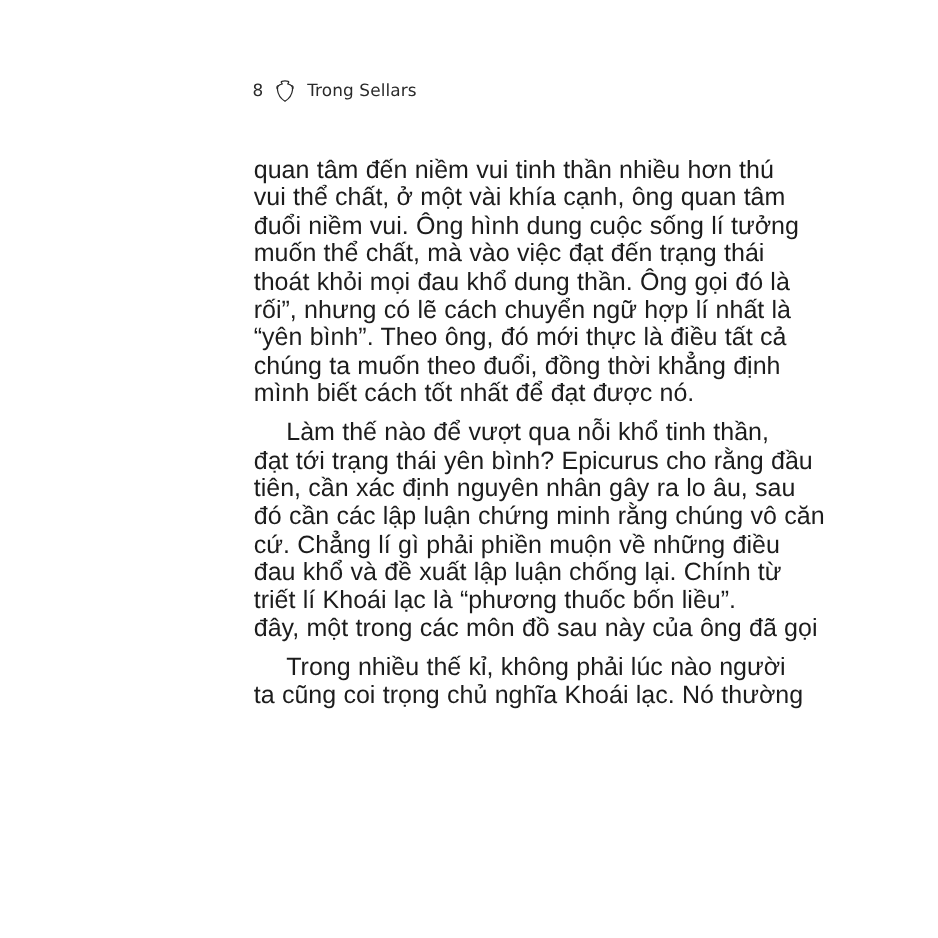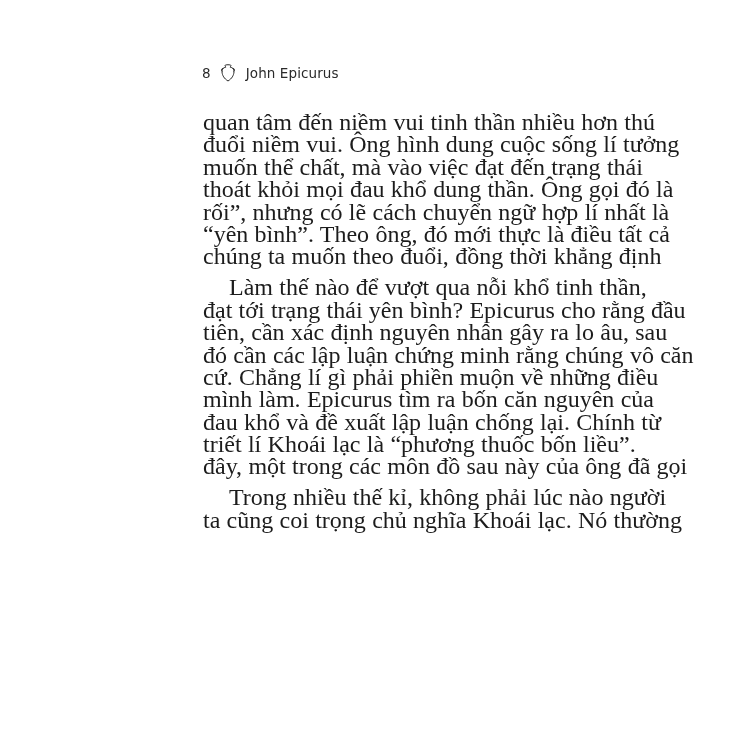--- a/index.html
+++ b/index.html
@@ -36,24 +36,24 @@
   }
   .ornament {
     width: 16px;
     height: 20px;
     margin-right: 10px;
     display: inline-block;
   }
   .body-text {
     position: absolute;
     left: 203px;
-    top: 111px;
+    top: 125px;
     width: 345px;
-    font-family: Liberation Serif, serif;
-    font-size: 24px;
+    font-family: Liberation Sans, sans-serif;
+    font-size: 20px;
     line-height: 22.4px;
     color: #1c1c1c;
     text-align: justify;
     word-spacing: 0.3px;
   }
   .line {
     display: block;
     text-align: justify;
     text-align-last: justify;
     white-space: nowrap;
@@ -79,42 +79,43 @@
 
   <div class="running-head">
     <span class="page-number">8</span>
     <span class="ornament">
       <svg width="16" height="20" viewBox="0 0 16 20">
         <path d="M5 2.5 C5 1.5 11 1.5 11 2.5 C11 3.2 10.2 3.6 10.2 4.2 C12.5 4.6 14.5 6 14 9 C13.6 12.5 12 15.5 8 18 C4 15.5 2.4 12.5 2 9 C1.5 6 3.5 4.6 5.8 4.2 C5.8 3.6 5 3.2 5 2.5 Z" fill="none" stroke="#2a2a2a" stroke-width="1"></path>
         <path d="M3.2 5.5 C1.4 5.2 0.8 7.4 2.4 8.4" fill="none" stroke="#2a2a2a" stroke-width="1"></path>
         <path d="M12.8 5.5 C14.6 5.2 15.2 7.4 13.6 8.4" fill="none" stroke="#2a2a2a" stroke-width="1"></path>
       </svg>
     </span>
-    <span class="author">John Epicurus</span>
+    <span class="author">Trong Sellars</span>
   </div>
 
   <div class="body-text">
 
     <div class="para">
       <span class="line">quan tâm đến niềm vui tinh thần nhiều hơn thú</span>
+      <span class="line">vui thể chất, ở một vài khía cạnh, ông quan tâm</span>
       <span class="line">đuổi niềm vui. Ông hình dung cuộc sống lí tưởng</span>
       <span class="line">muốn thể chất, mà vào việc đạt đến trạng thái</span>
       <span class="line">thoát khỏi mọi đau khổ dung thần. Ông gọi đó là</span>
       <span class="line">rối”, nhưng có lẽ cách chuyển ngữ hợp lí nhất là</span>
       <span class="line">“yên bình”. Theo ông, đó mới thực là điều tất cả</span>
       <span class="line">chúng ta muốn theo đuổi, đồng thời khẳng định</span>
+      <span class="line last">mình biết cách tốt nhất để đạt được nó.</span>
     </div>
 
     <div class="para">
       <span class="line indent">Làm thế nào để vượt qua nỗi khổ tinh thần,</span>
       <span class="line">đạt tới trạng thái yên bình? Epicurus cho rằng đầu</span>
       <span class="line">tiên, cần xác định nguyên nhân gây ra lo âu, sau</span>
       <span class="line">đó cần các lập luận chứng minh rằng chúng vô căn</span>
       <span class="line">cứ. Chẳng lí gì phải phiền muộn về những điều</span>
-      <span class="line">mình làm. Epicurus tìm ra bốn căn nguyên của</span>
       <span class="line">đau khổ và đề xuất lập luận chống lại. Chính từ</span>
       <span class="line last">triết lí Khoái lạc là “phương thuốc bốn liều”.</span>
       <span class="line">đây, một trong các môn đồ sau này của ông đã gọi</span>
     </div>
 
     <div class="para">
       <span class="line indent">Trong nhiều thế kỉ, không phải lúc nào người</span>
       <span class="line">ta cũng coi trọng chủ nghĩa Khoái lạc. Nó thường</span>
     </div>
 

